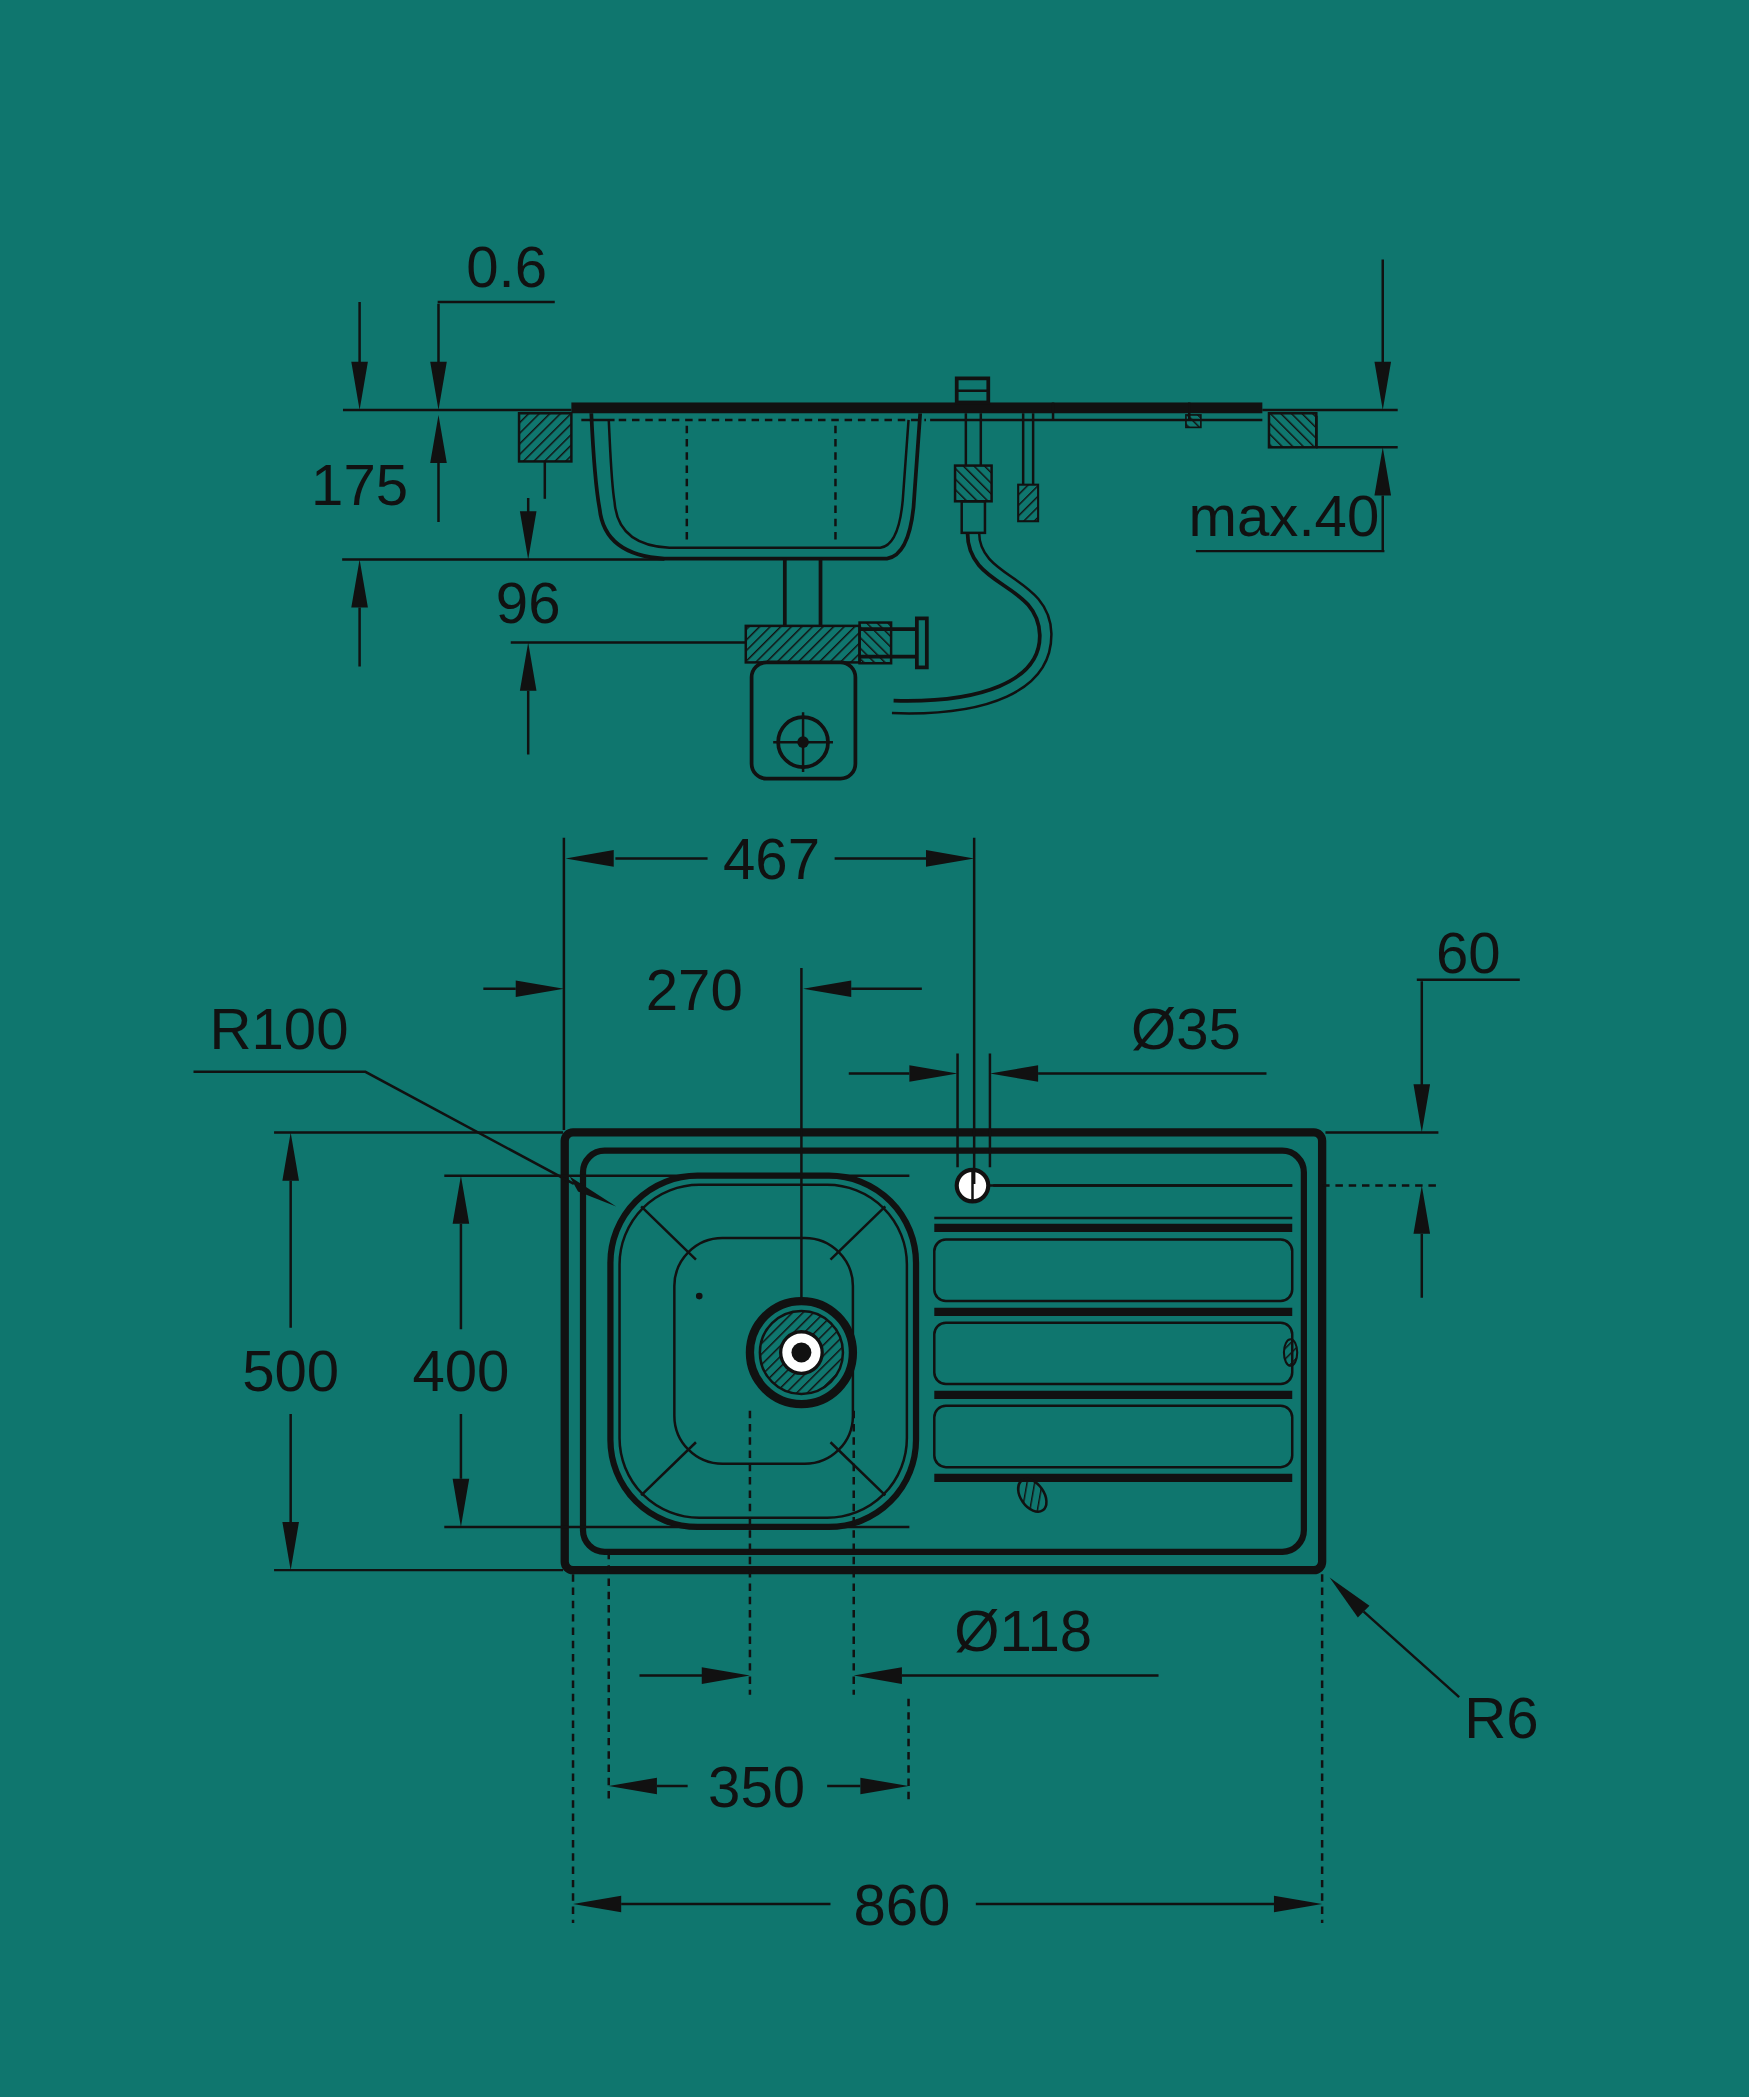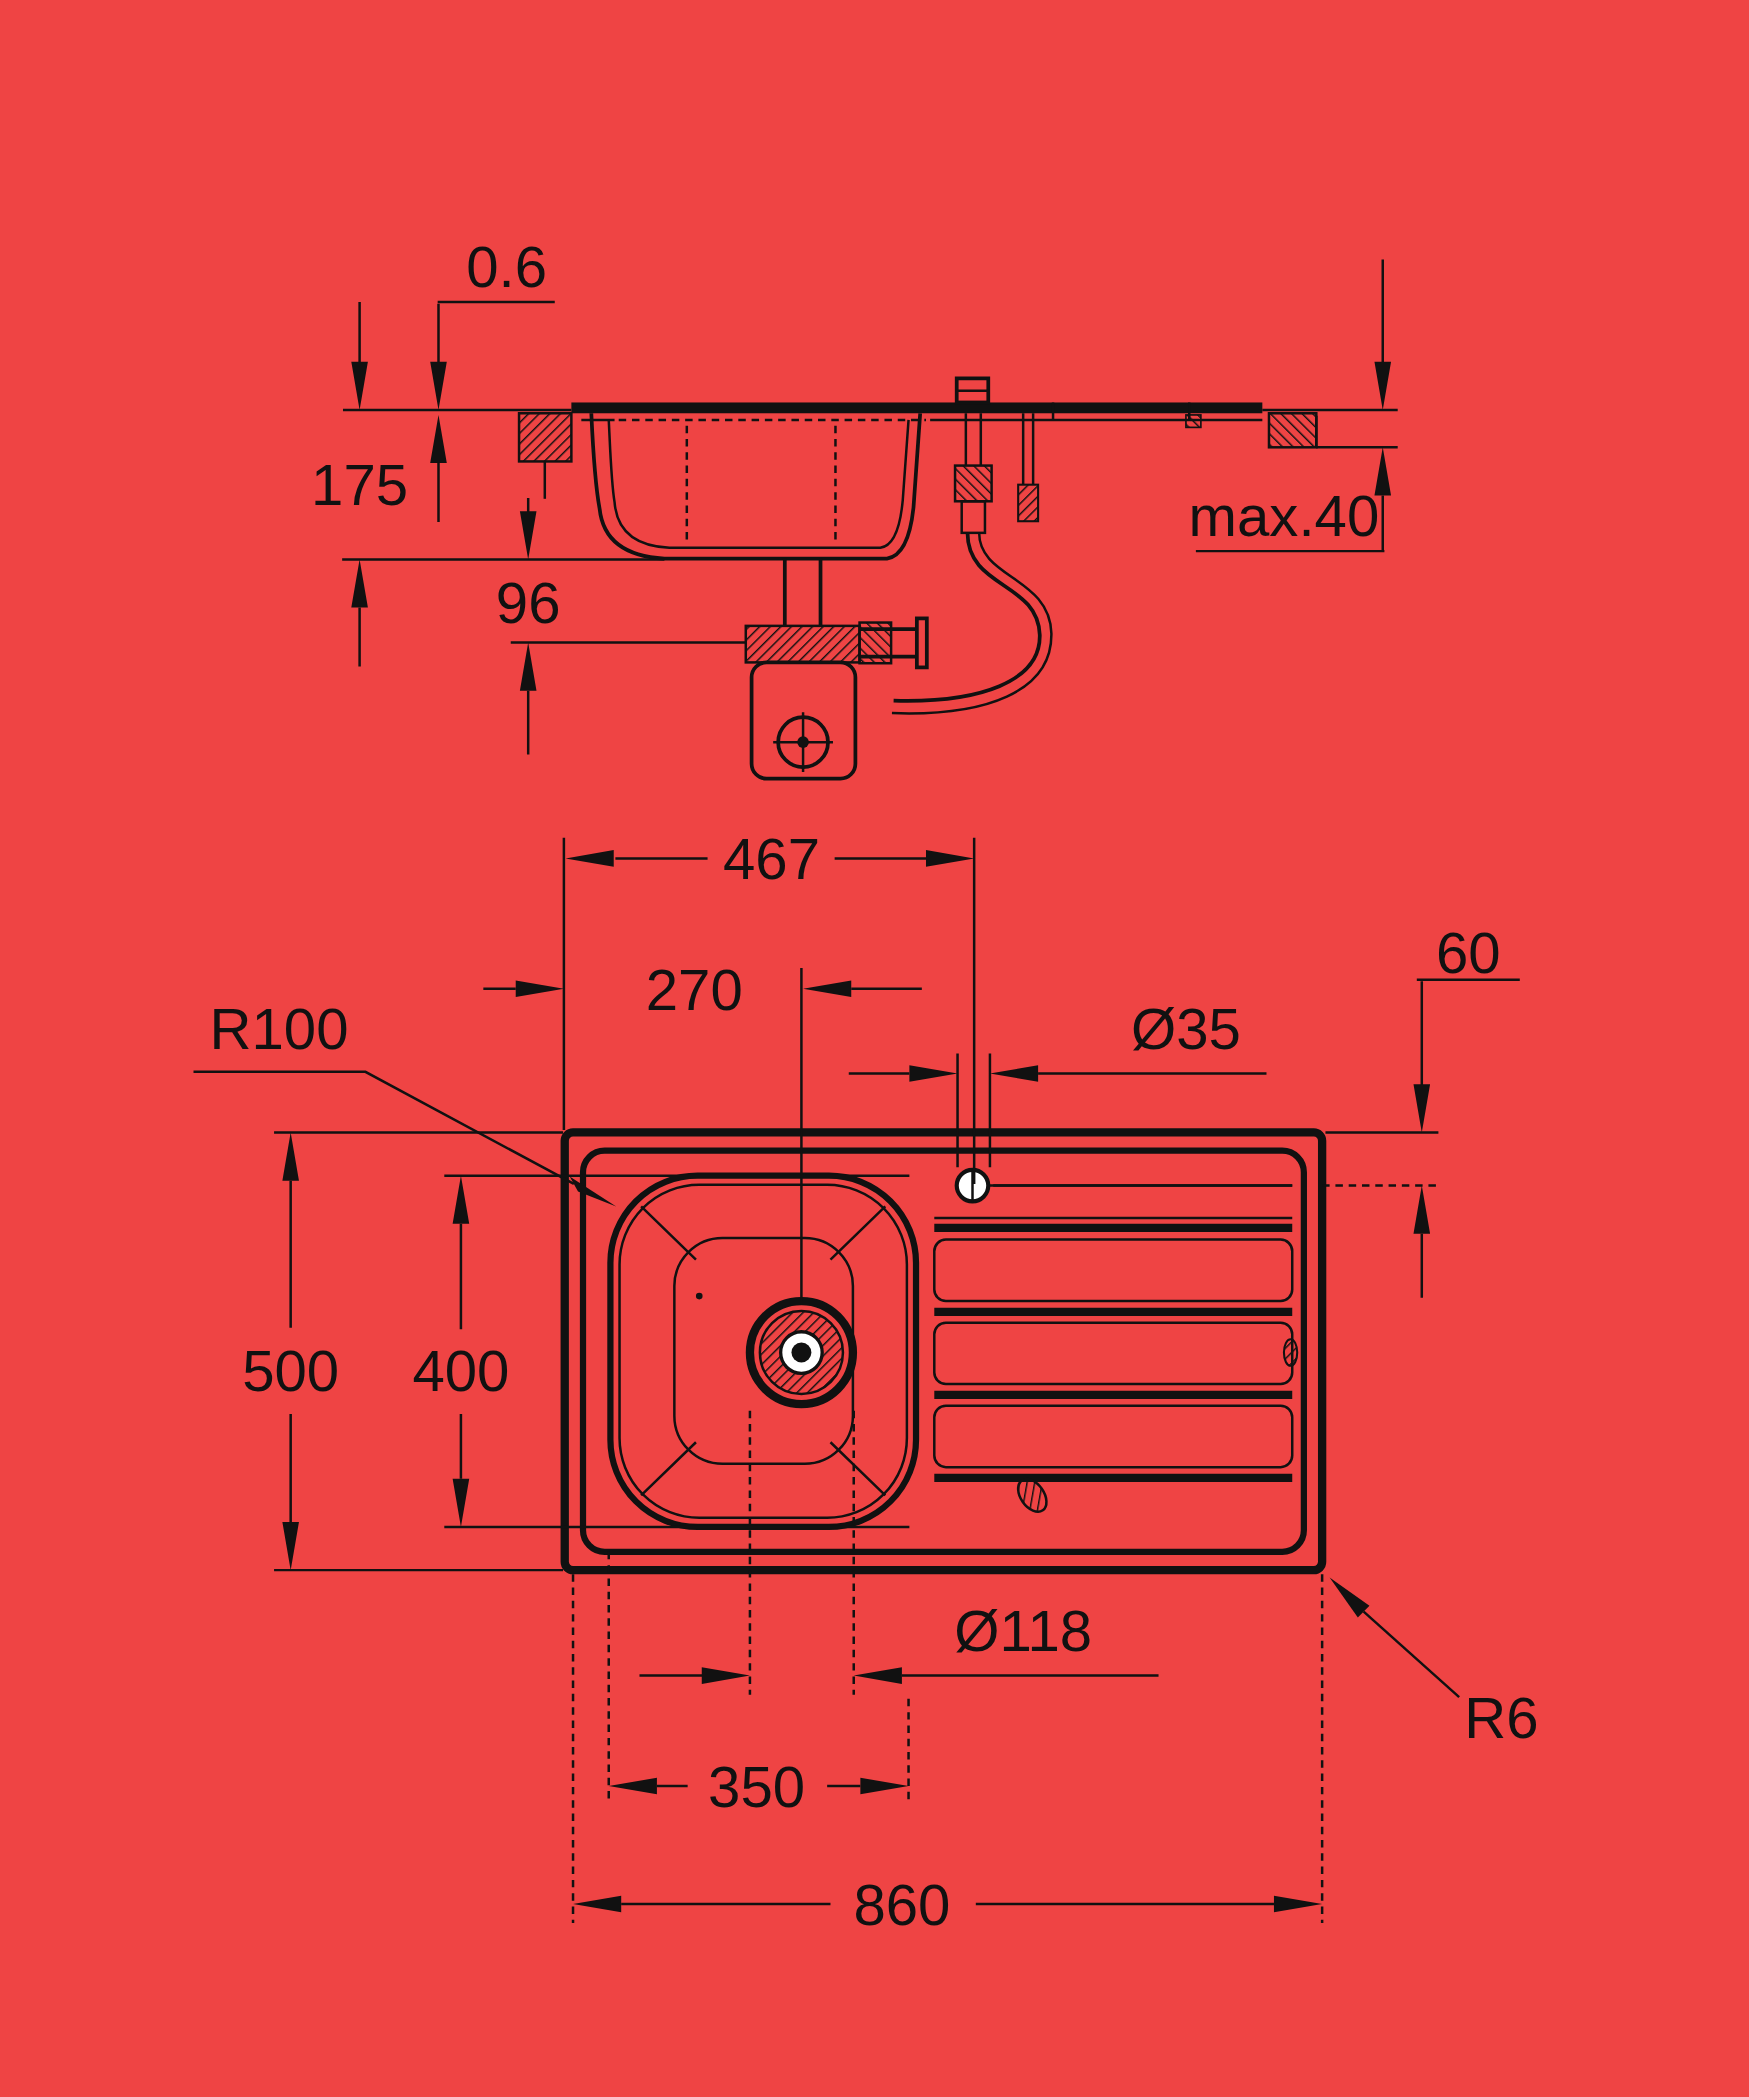--- a/index.html
+++ b/index.html
@@ -1,16 +1,16 @@
 <!DOCTYPE html>
 <html style="font-size:13.3px"><head>
 <meta charset="utf-8">
 <style>
   html,body{margin:0;padding:0;background:#ffffff;}
-  .stage{width:1749px;height:2098px;background:#ef4444;position:relative;}
+  .stage{width:1749px;height:2098px;background:#0f766e;position:relative;}
   svg{display:block;}
   .thin{stroke:#111;stroke-width:3;fill:none;}
   .med{stroke:#111;stroke-width:4.5;fill:none;}
   .thick{stroke:#111;stroke-width:7.5;fill:none;}
   .xthick{stroke:#111;stroke-width:10;fill:none;}
   .dash{stroke-dasharray:9 7;}
   .fill{fill:#111;stroke:none;}
   .dimtext{font-family:"Liberation Sans","DejaVu Sans",sans-serif;font-size:70px;fill:#111;text-anchor:middle;}
 </style>
 </head>

